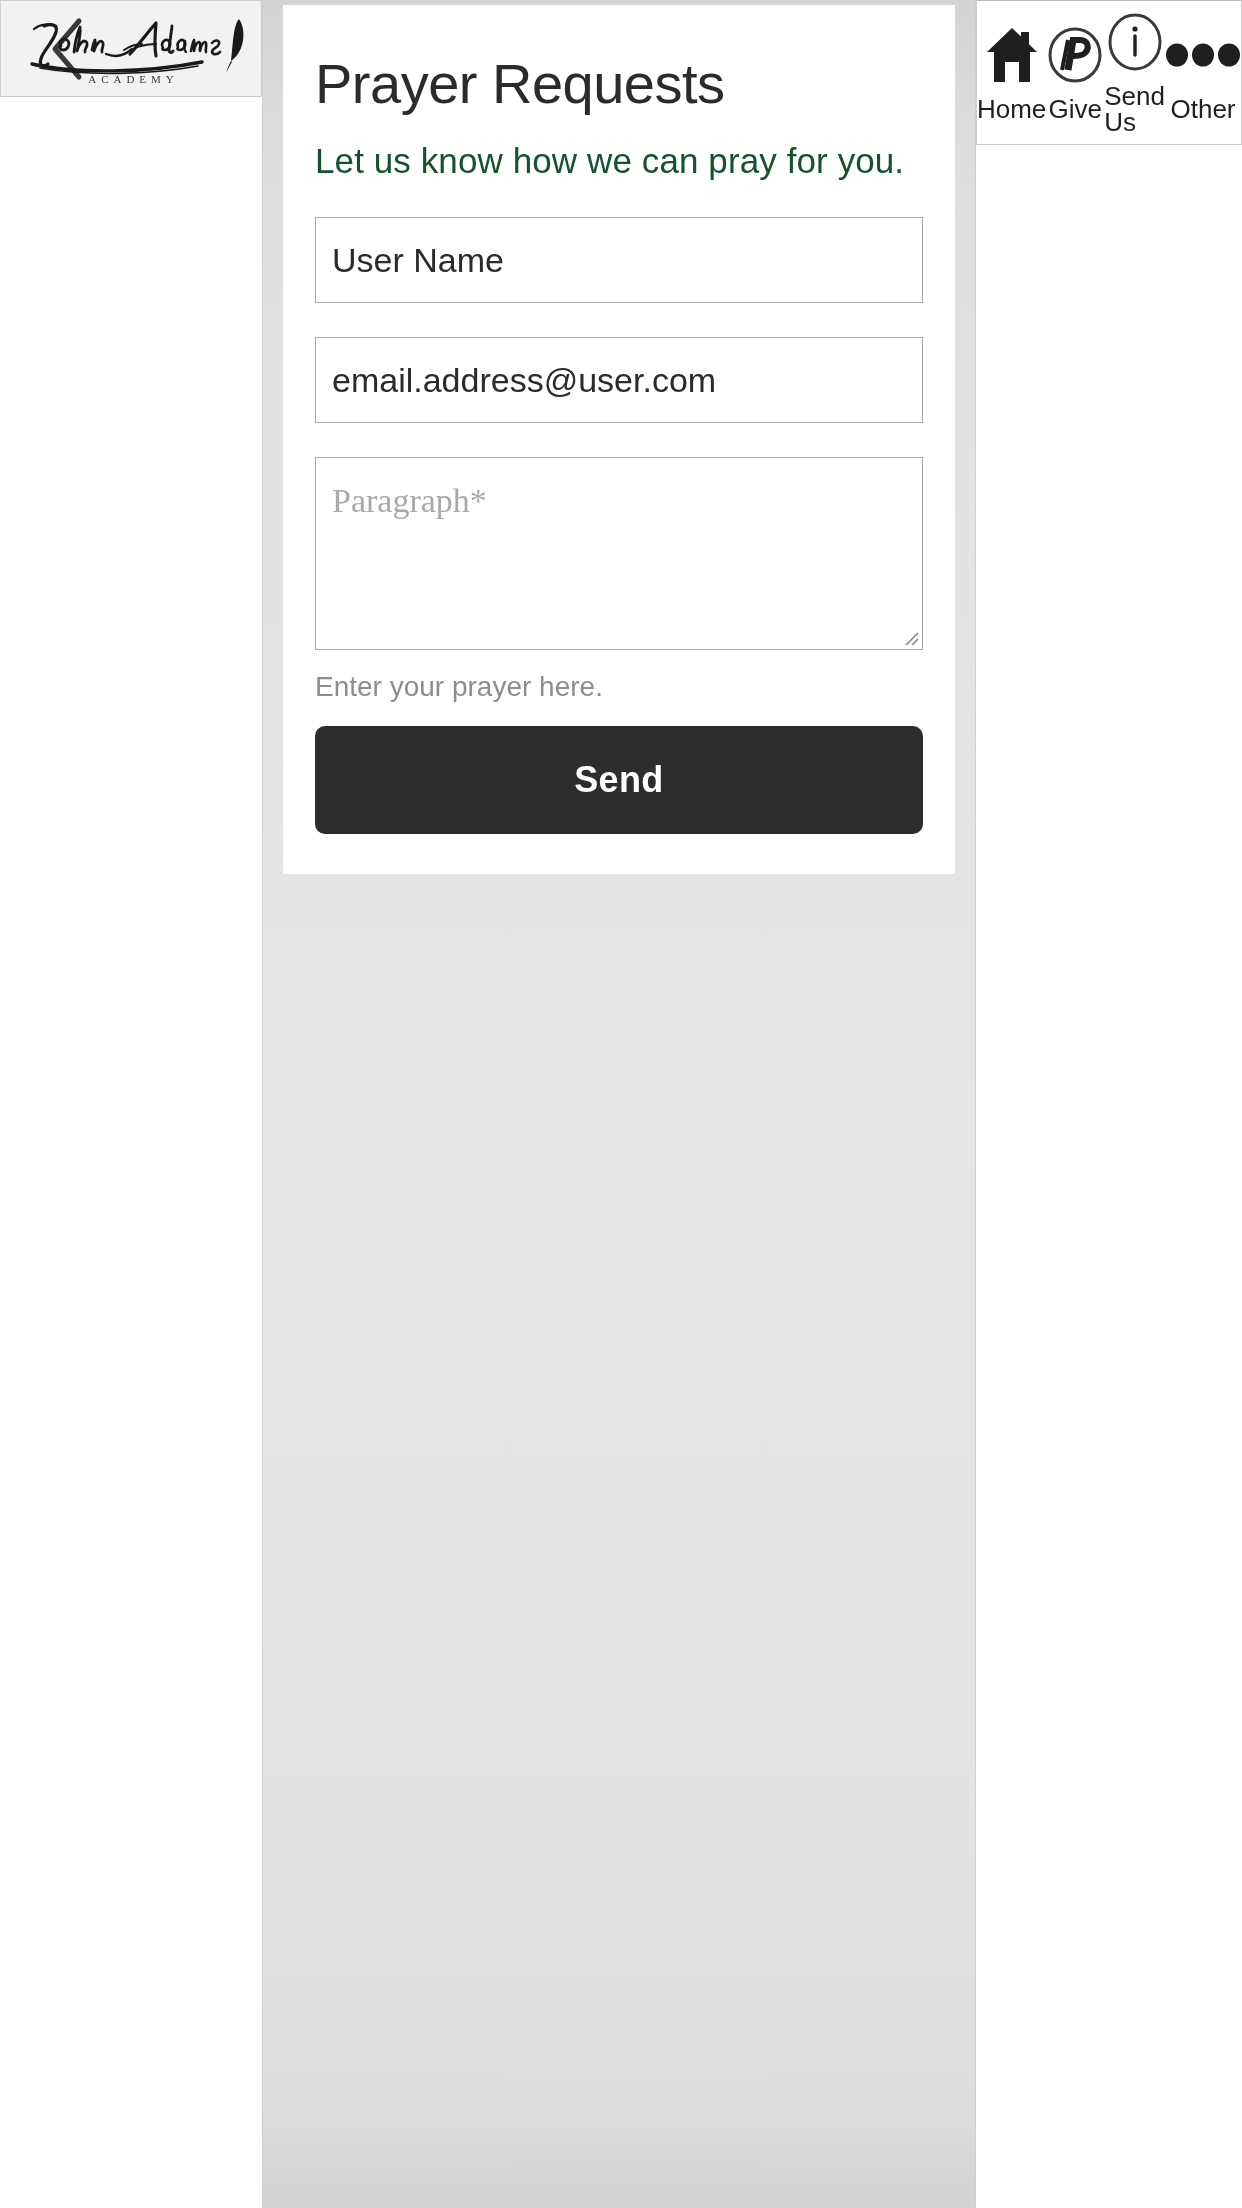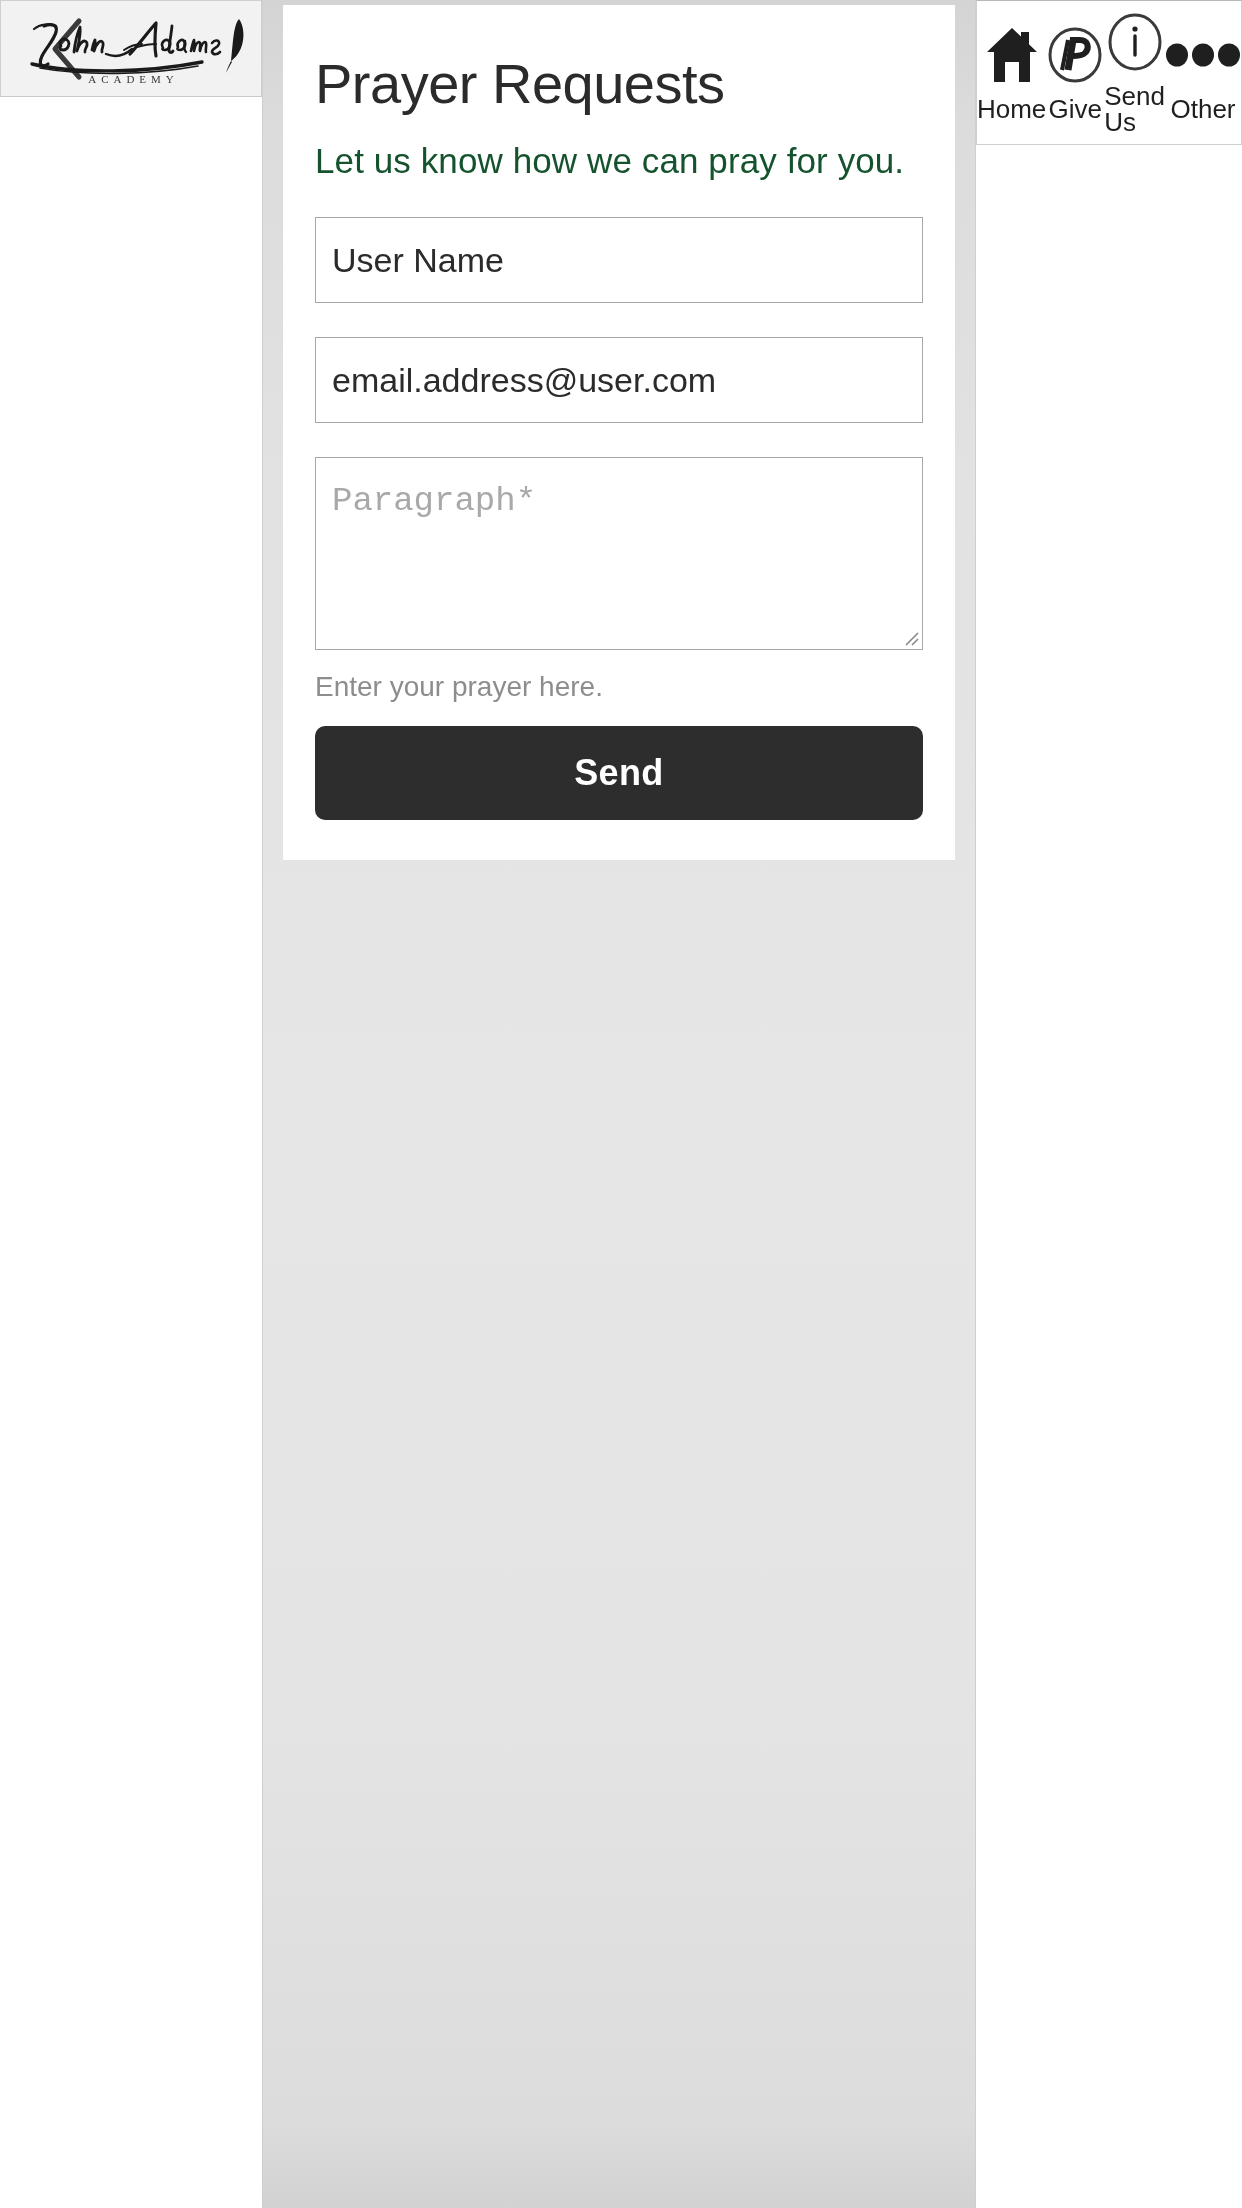--- a/index.html
+++ b/index.html
@@ -136,21 +136,21 @@
   }
   .text-input::placeholder { color: #a9a9a9; }
 
   .textarea-wrap { position: relative; }
 
   .text-area {
     display: block;
     width: 100%;
     height: 193px;
     padding: 22px 16px 16px 16px;
-    font-family: Liberation Mono, monospace;
+    font-family: Liberation Serif, serif;
     font-size: 34px;
     color: #2b2b2b;
     background: #ffffff;
     border: 1px solid #a8a8a8;
     border-radius: 0;
     outline: none;
     resize: none;
     line-height: 1.25;
   }
   .text-area::placeholder { color: #a9a9a9; }
@@ -167,21 +167,21 @@
   .helper-text {
     margin-top: 20px;
     font-size: 28px;
     color: #8d8d8d;
     line-height: 1.2;
   }
 
   .send-button {
     display: block;
     width: 100%;
-    height: 94px;
+    height: 108px;
     margin-top: 22px;
     background: #2d2d2d;
     color: #ffffff;
     border: none;
     border-radius: 10px;
     font-family: "Liberation Sans", sans-serif;
     font-size: 36px;
     font-weight: 700;
     letter-spacing: 0.4px;
     cursor: pointer;

